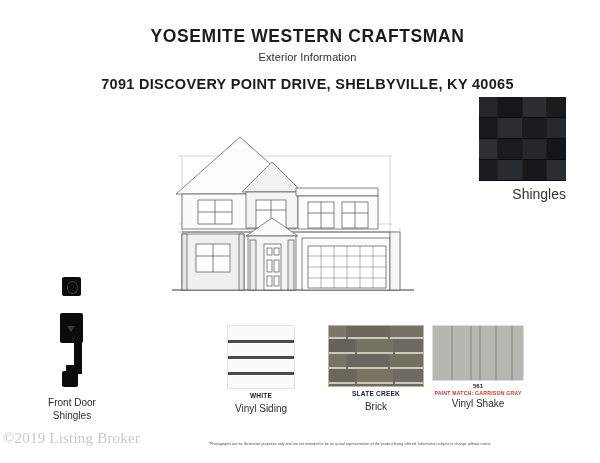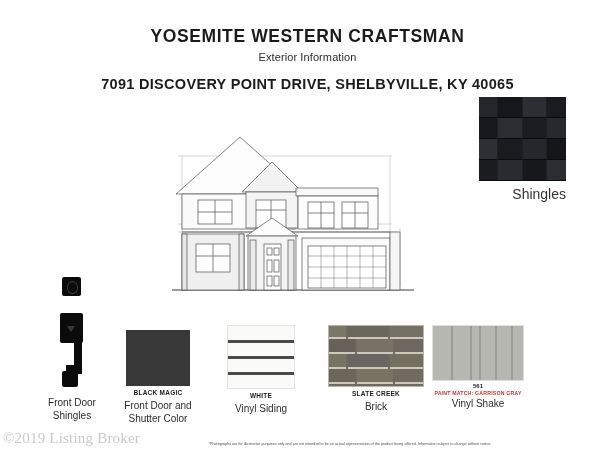--- a/index.html
+++ b/index.html
@@ -353,28 +353,20 @@
       <div class="hw-grip"></div>
       <div class="hw-grip-b"></div>
       <div class="hw-foot"></div>
     </div>
     <div class="label">
       <span>Front Door</span><br>
       <span>Shingles</span>
     </div>
   </div>
 
-  <div class="item i-paint">
-    <div class="sw-paint" style="background:#383838"></div>
-    <div class="sublabel">BLACK MAGIC</div>
-    <div class="label">
-      <span>Front Door and</span><br>
-      <span>Shutter Color</span>
-    </div>
-  </div>
 
   <div class="item i-siding">
     <div class="sw-siding">
       <div class="lap" style="top:14px"></div>
       <div class="lap" style="top:30px"></div>
       <div class="lap" style="top:46px"></div>
     </div>
     <div class="sublabel">WHITE</div>
     <div class="label">Vinyl Siding</div>
   </div>

